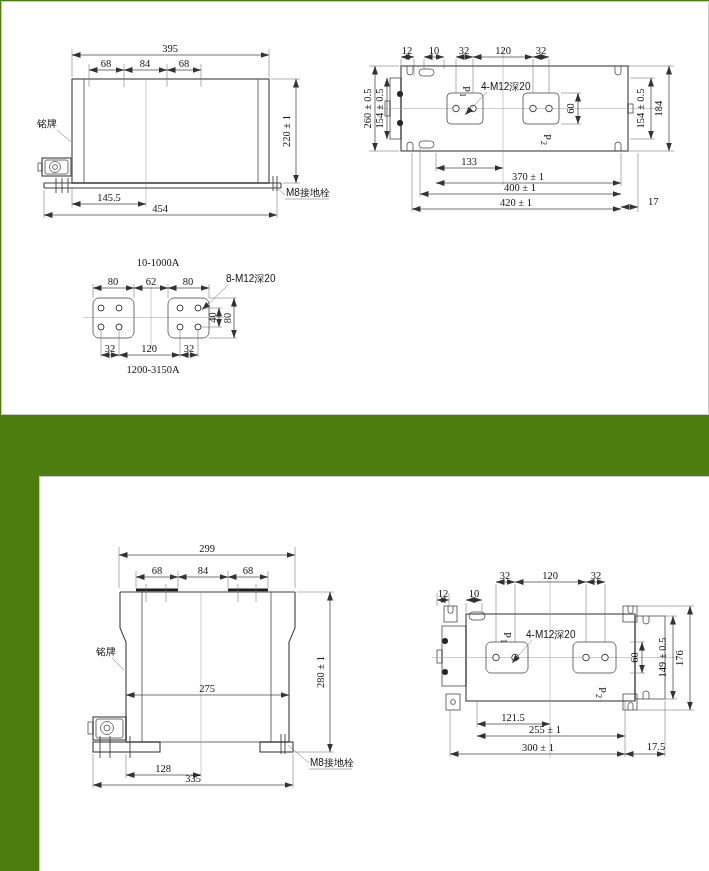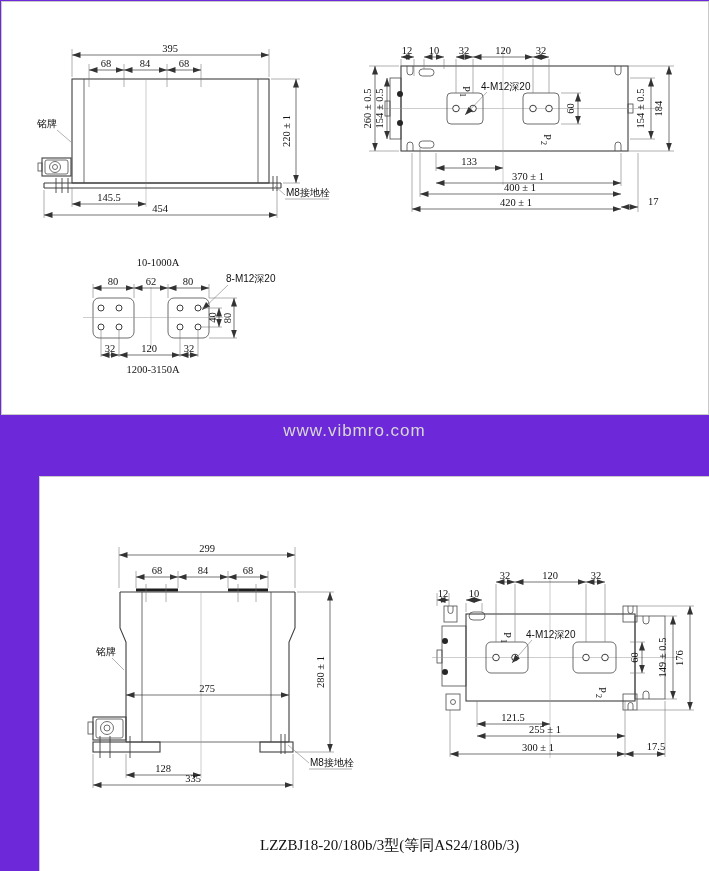--- a/index.html
+++ b/index.html
@@ -1,16 +1,16 @@
 <!DOCTYPE html>
 <html><head>
 <meta charset="utf-8">
 <style>
   html,body{margin:0;padding:0;background:#fff;}
-  .page{position:relative;width:709px;height:871px;background:#6d28d9;overflow:hidden;
+  .page{position:relative;width:709px;height:871px;background:#4d7c0f;overflow:hidden;
         font-family:"Liberation Serif","DejaVu Serif",serif;}
   .panel{position:absolute;left:1px;width:706px;background:#fff;border:1px solid #c9c9c9;}
   .panel1{top:1px;height:412px;}
   .panel2{top:476px;height:415px;margin-left:38px;}
   .watermark{position:absolute;top:421px;left:0;width:709px;text-align:center;
              font-family:"Liberation Sans","DejaVu Sans",sans-serif;
              font-size:17px;letter-spacing:1px;color:#d7d7d7;}
   .caption{position:absolute;font-size:15px;color:#111;white-space:nowrap;}
   .cap1{left:327px;top:349px;}
   .cap2{left:220px;top:359px;}
@@ -209,21 +209,20 @@
         <line class="dm" x1="119" y1="106" x2="137" y2="106" marker-start="url(#mS)" marker-end="url(#mE)"></line>
         <path class="ex" d="M40,82 V108 M58,82 V108 M119,82 V108 M137,82 V108"></path>
         <text class="t mid" x="49" y="103">32</text>
         <text class="t mid" x="88" y="103">120</text>
         <text class="t mid" x="128" y="103">32</text>
       </g>
     </svg>
 
   </div>
 
-  <div class="watermark">www.vibmro.com</div>
 
   <div class="panel panel2">
 
     <svg width="290" height="262" style="left:38px;top:53px;">
       <g>
         <line class="bar" x1="58" y1="60" x2="100" y2="60"></line>
         <line class="bar" x1="150" y1="60" x2="190" y2="60"></line>
         <path class="ol" d="M42,62 H217 M42,62 V98 L48,112 V212 M217,62 V98 L211,112 V212"></path>
         <line class="os" x1="48" y1="212" x2="211" y2="212"></line>
         <rect class="ol" x="15" y="212" width="67" height="10"></rect>
@@ -342,16 +341,15 @@
         </g>
         <g transform="translate(169 121) rotate(90)">
           <text class="t">P</text>
           <text class="t s8" x="7" y="3">2</text>
         </g>
         <text class="tc" x="96" y="72">4-M12深20</text>
         <line class="ex" x1="102" y1="74" x2="82" y2="97" marker-end="url(#mE)"></line>
       </g>
     </svg>
 
-    <div class="caption cap2"><span>LZZBJ18</span><span class="capsub"></span><span>-20/180b/3型(等同AS24/180b/3)</span></div>
   </div>
 
 </div>
 
 </body></html>

